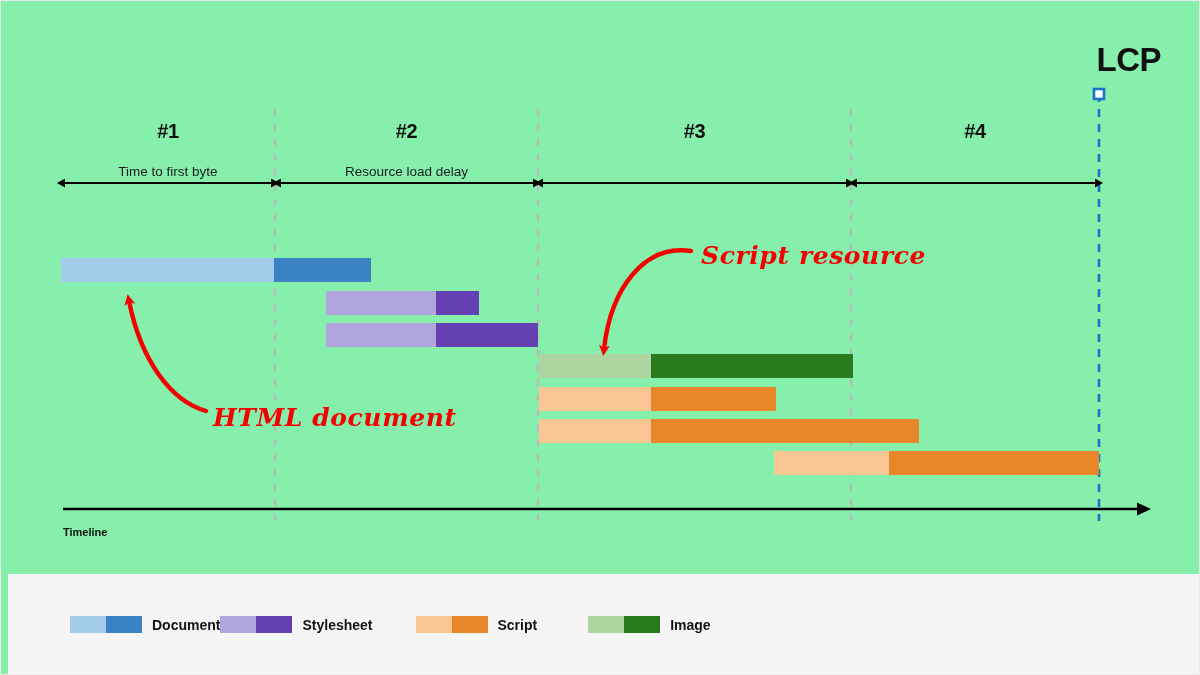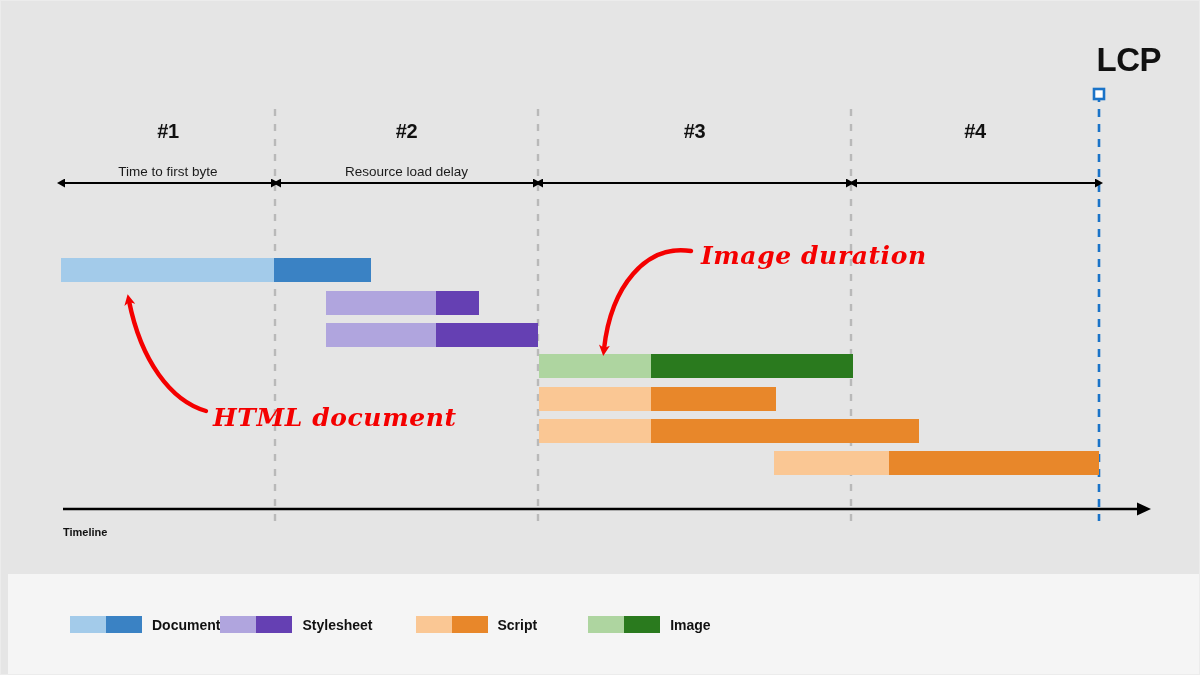--- a/index.html
+++ b/index.html
@@ -8,21 +8,21 @@
     background: #ffffff;
   }
   body {
     font-family: "Liberation Sans", sans-serif;
     -webkit-font-smoothing: antialiased;
   }
   #page {
     position: relative;
     width: 1200px;
     height: 675px;
-    background: #e5e5e5;
+    background: #86efac;
     overflow: hidden;
     box-sizing: border-box;
     border: 1px solid #ececec;
   }
 
   
   #canvas {
     position: absolute;
     left: 0; top: 0;
     width: 1200px; height: 675px;
@@ -212,21 +212,21 @@
     <div class="phase-name">Resource load delay</div>
   </div>
   <div class="phase" id="phase-2" style="left: 537px; width: 313px;">
     <div class="phase-num">#3</div>
   </div>
   <div class="phase" id="phase-3" style="left: 850px; width: 248px;">
     <div class="phase-num">#4</div>
   </div>
 
   <div class="annot" id="annot-html">HTML document</div>
-  <div class="annot" id="annot-image">Image duration</div>
+  <div class="annot" id="annot-image">Script resource</div>
 
   <div class="timeline-label">Timeline</div>
 
   <div id="legend">
     <div id="legend-row">
         <div class="legend-item">
           <div class="legend-swatch">
             <div class="sw-light" style="background: rgb(163, 203, 234);"></div>
             <div class="sw-dark" style="background: rgb(58, 130, 196);"></div>
           </div>

